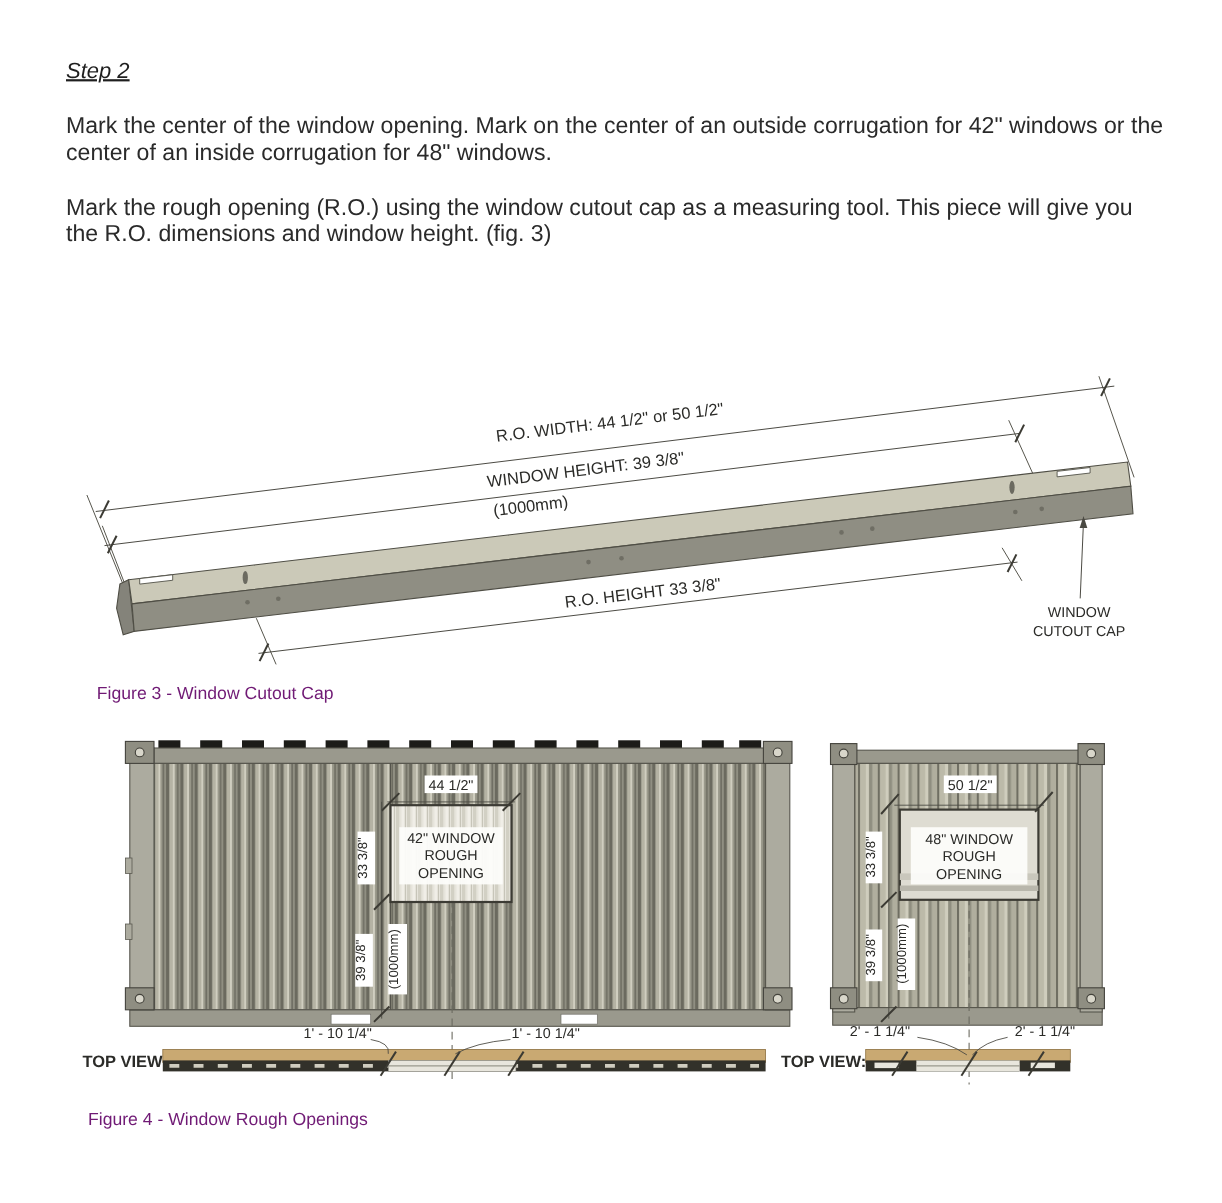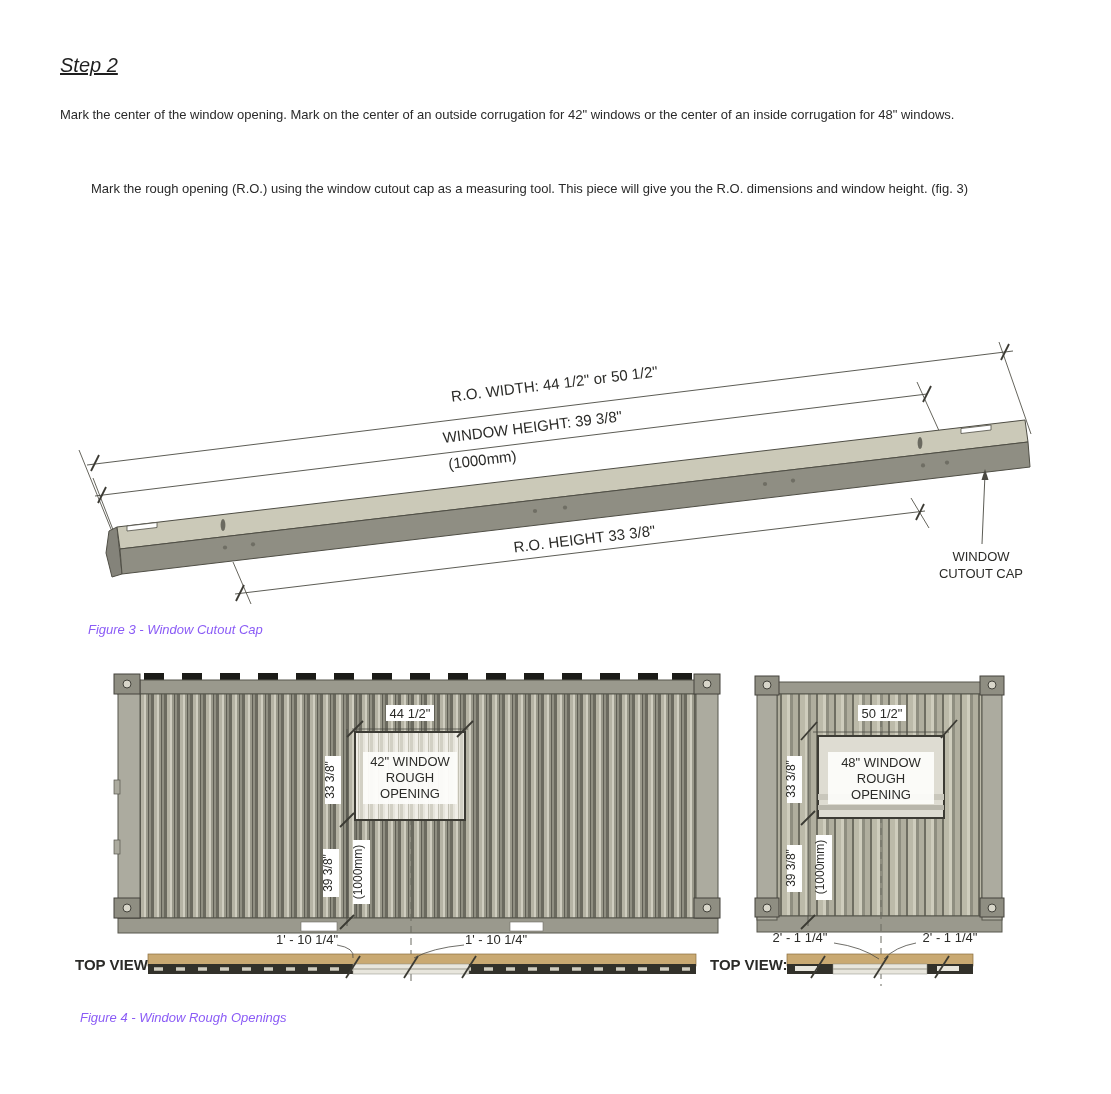--- a/index.html
+++ b/index.html
@@ -6,25 +6,25 @@
   .page{
     position:relative;width:1111px;height:1094px;background:#ffffff;overflow:hidden;
     font-family:"Liberation Sans",sans-serif;color:#262626;
   }
   .heading{
     position:absolute;left:60px;top:54px;margin:0;
     font-size:20px;font-weight:400;font-style:italic;text-decoration:underline;color:#1f1f1f;
   }
   .para{
     position:absolute;left:60px;width:1000px;margin:0;
-    font-size:13px;line-height:24px;color:#2a2a2a;
+    font-size:21px;line-height:24px;color:#2a2a2a;
   }
-  .p1{top:103px;} .p2{top:177px;margin-left:31px;} .p3{top:251px;}
+  .p1{top:103px;} .p2{top:177px;} .p3{top:251px;}
   .fig-caption{
-    position:absolute;font-size:13px;font-style:italic;color:#8b5cf6;
+    position:absolute;font-size:16px;color:#701a75;
   }
   .cap3{left:88px;top:622px;}
   .cap4{left:80px;top:998px;margin-top:12px;}
   svg{position:absolute;overflow:visible;}
   svg text{font-family:"Liberation Sans",sans-serif;fill:#2b2b28;}
   .dim-t{font-size:15px;}
   .dim-s{font-size:13px;}
   .dim-v{font-size:12px;}
   .open-t{font-size:13px;}
   .tv-t{font-size:15px;font-weight:bold;}

